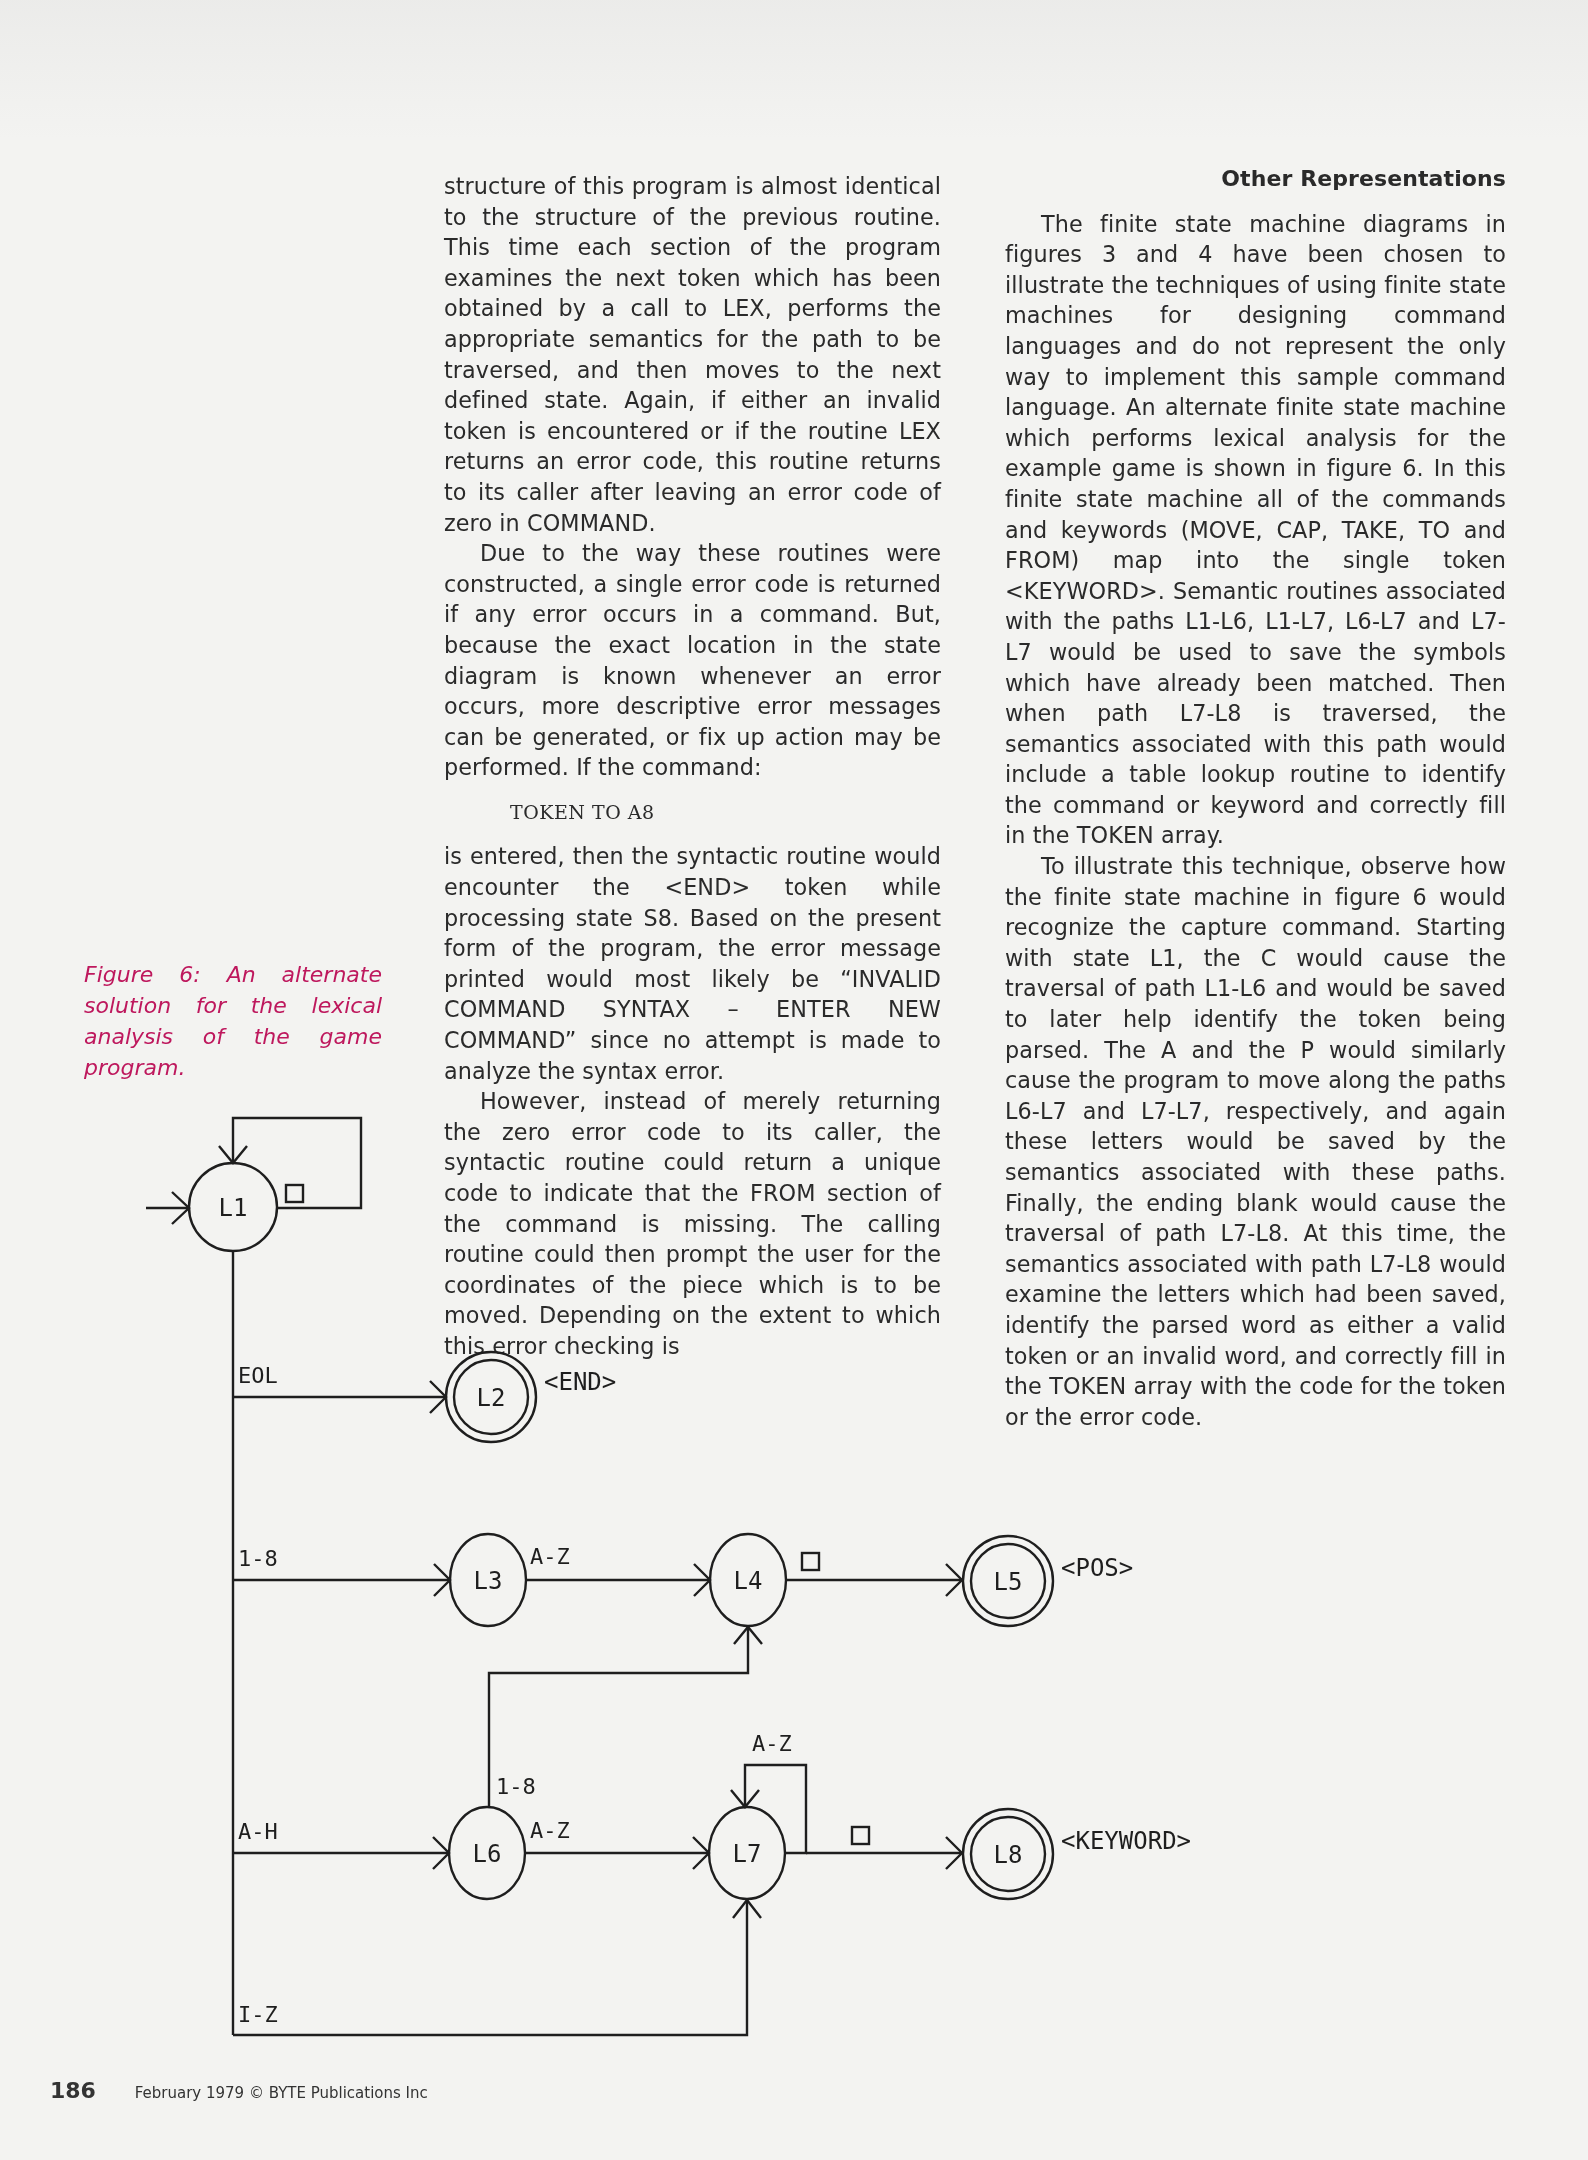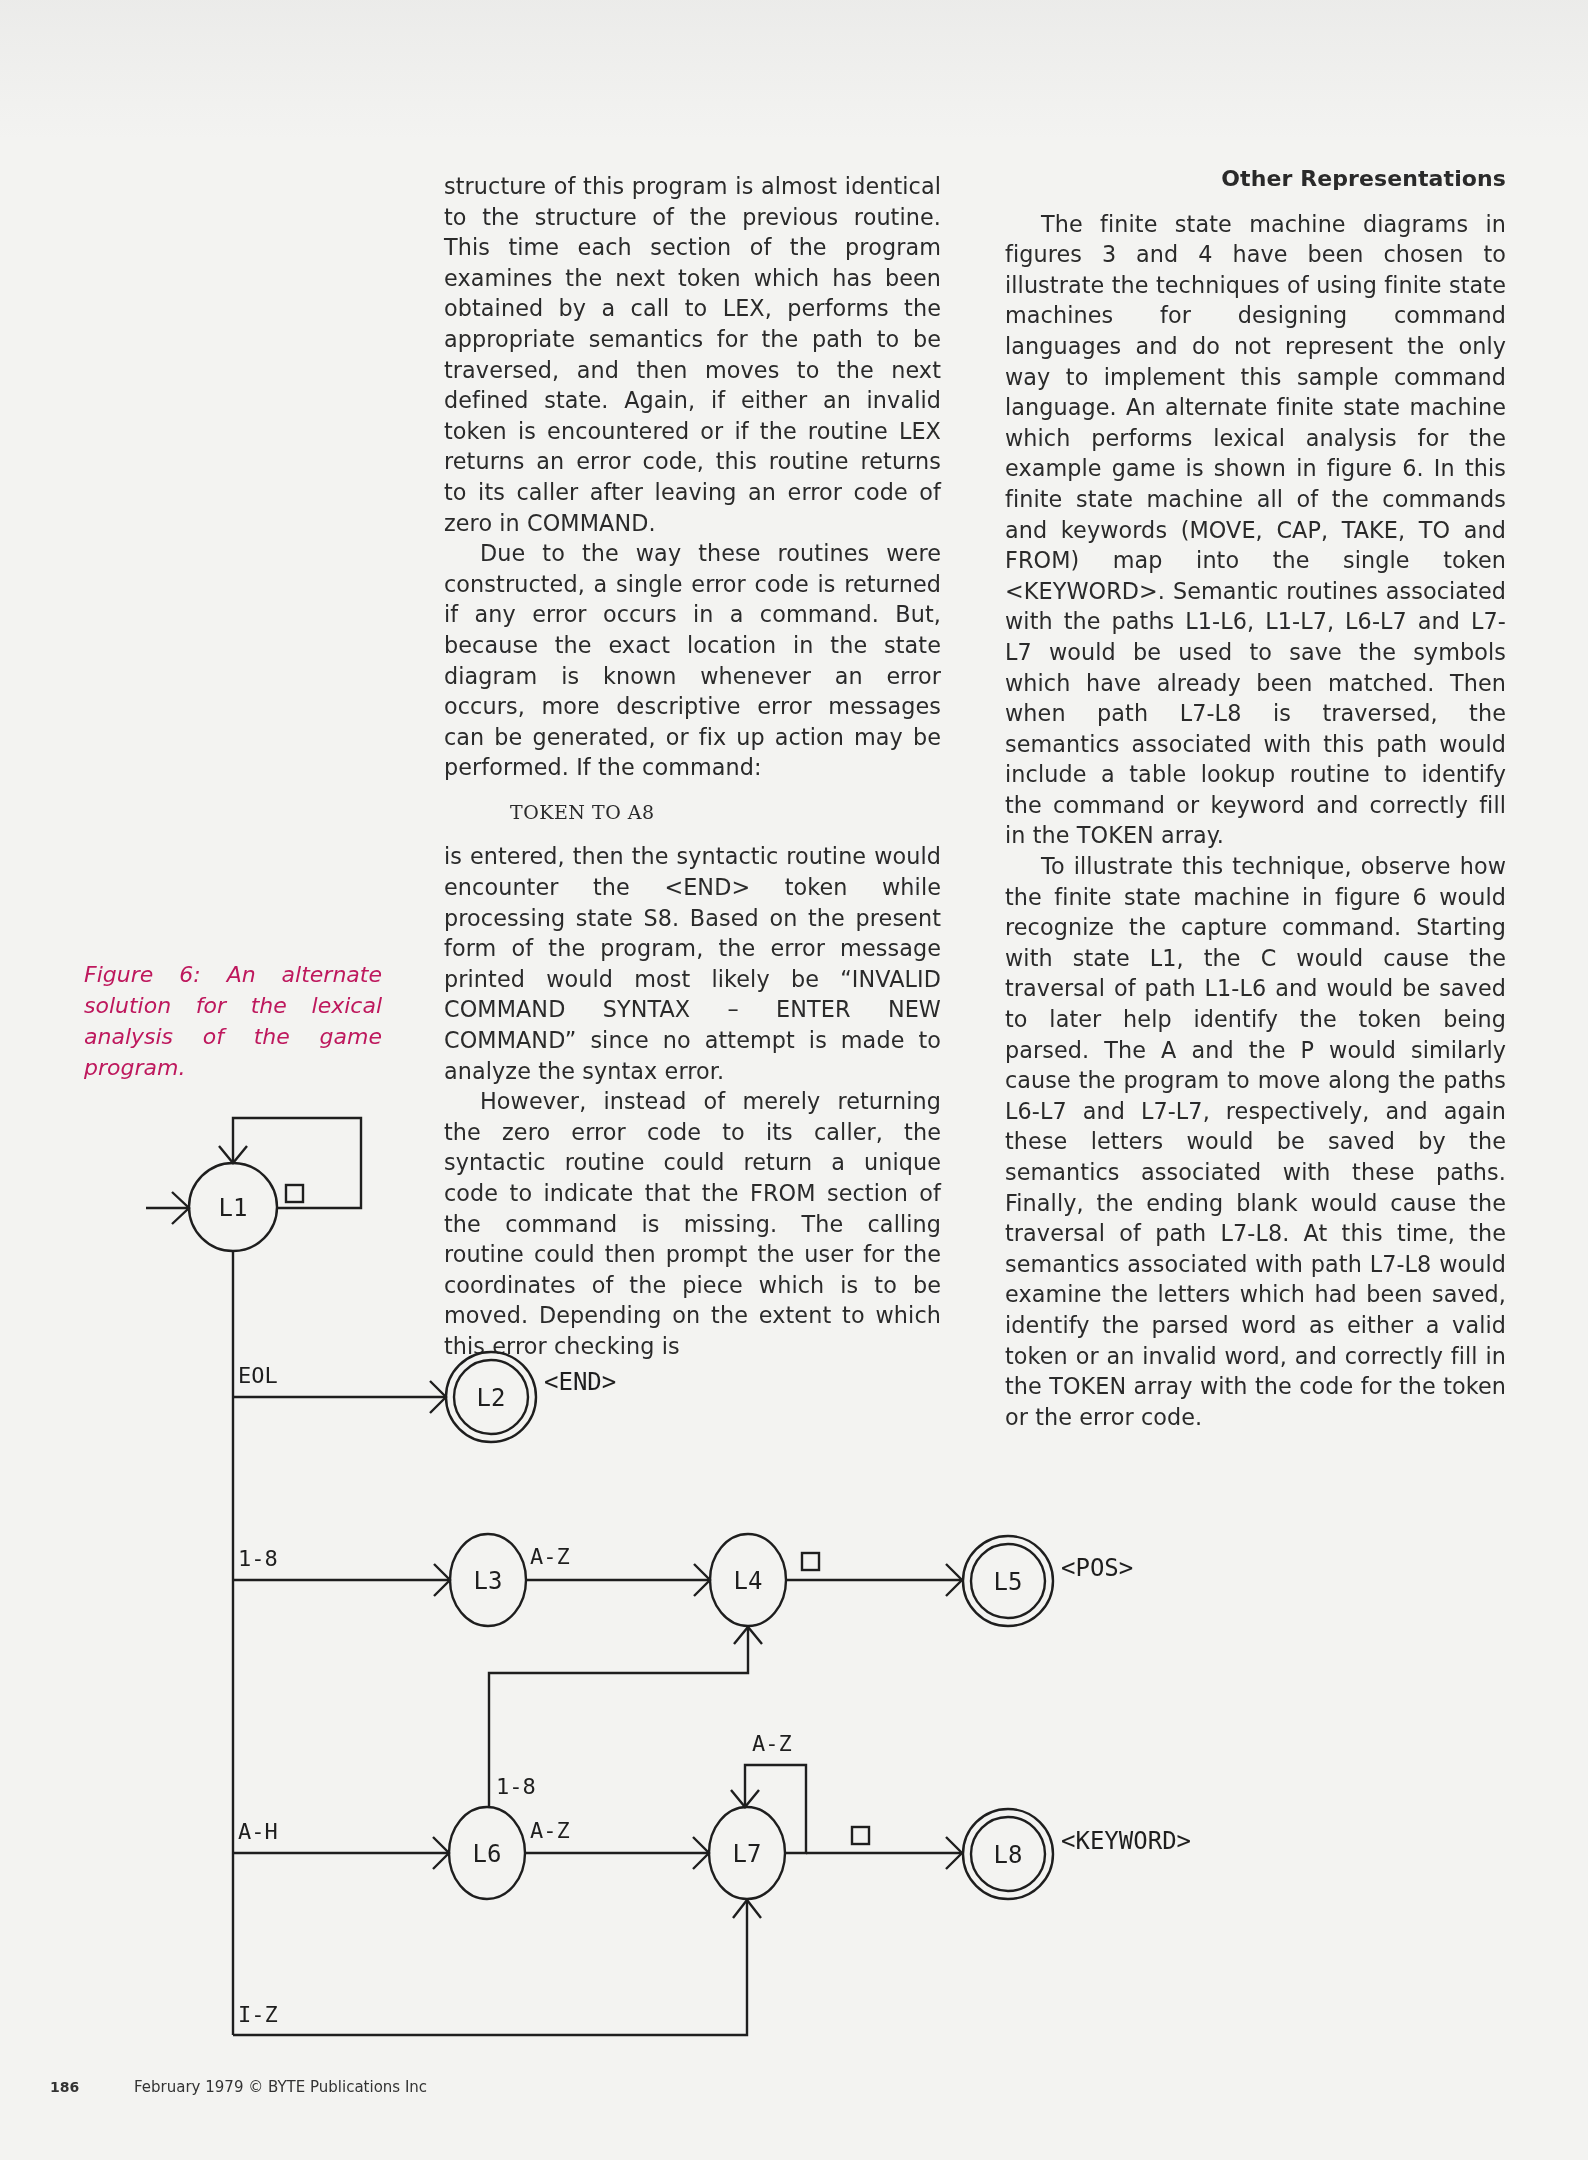--- a/index.html
+++ b/index.html
@@ -35,21 +35,21 @@
   }
   #caption {
     position: absolute; left: 84px; top: 938px; width: 298px;
     font-style: italic; font-size: 22px; line-height: 31px;
     text-align: justify; color: #be185d; margin-top: 21px;
   }
   #footer {
     position: absolute; left: 50px; top: 2078px;
     font-size: 15px; color: #333;
   }
-  #footer .pg { font-weight: bold; font-size: 14px; margin-right: 50px; }
+  #footer .pg { font-weight: bold; font-size: 22px; margin-right: 34px; }
   #diagram { position: absolute; left: 0; top: 0; width: 1588px; height: 2160px; pointer-events: none; }
   #diagram .st { stroke: #1e1e1e; stroke-width: 2.4; fill: none; }
   #diagram text {
     font-family: "DejaVu Sans Mono", "Liberation Mono", monospace;
     font-size: 24px; fill: #1e1e1e;
   }
   #diagram text.lbl { font-size: 22px; }
   #bleed {
     position: absolute; left: 0; top: 0; width: 1588px; height: 140px;
     background: linear-gradient(180deg, rgba(200,200,200,0.18), rgba(243,243,241,0));

